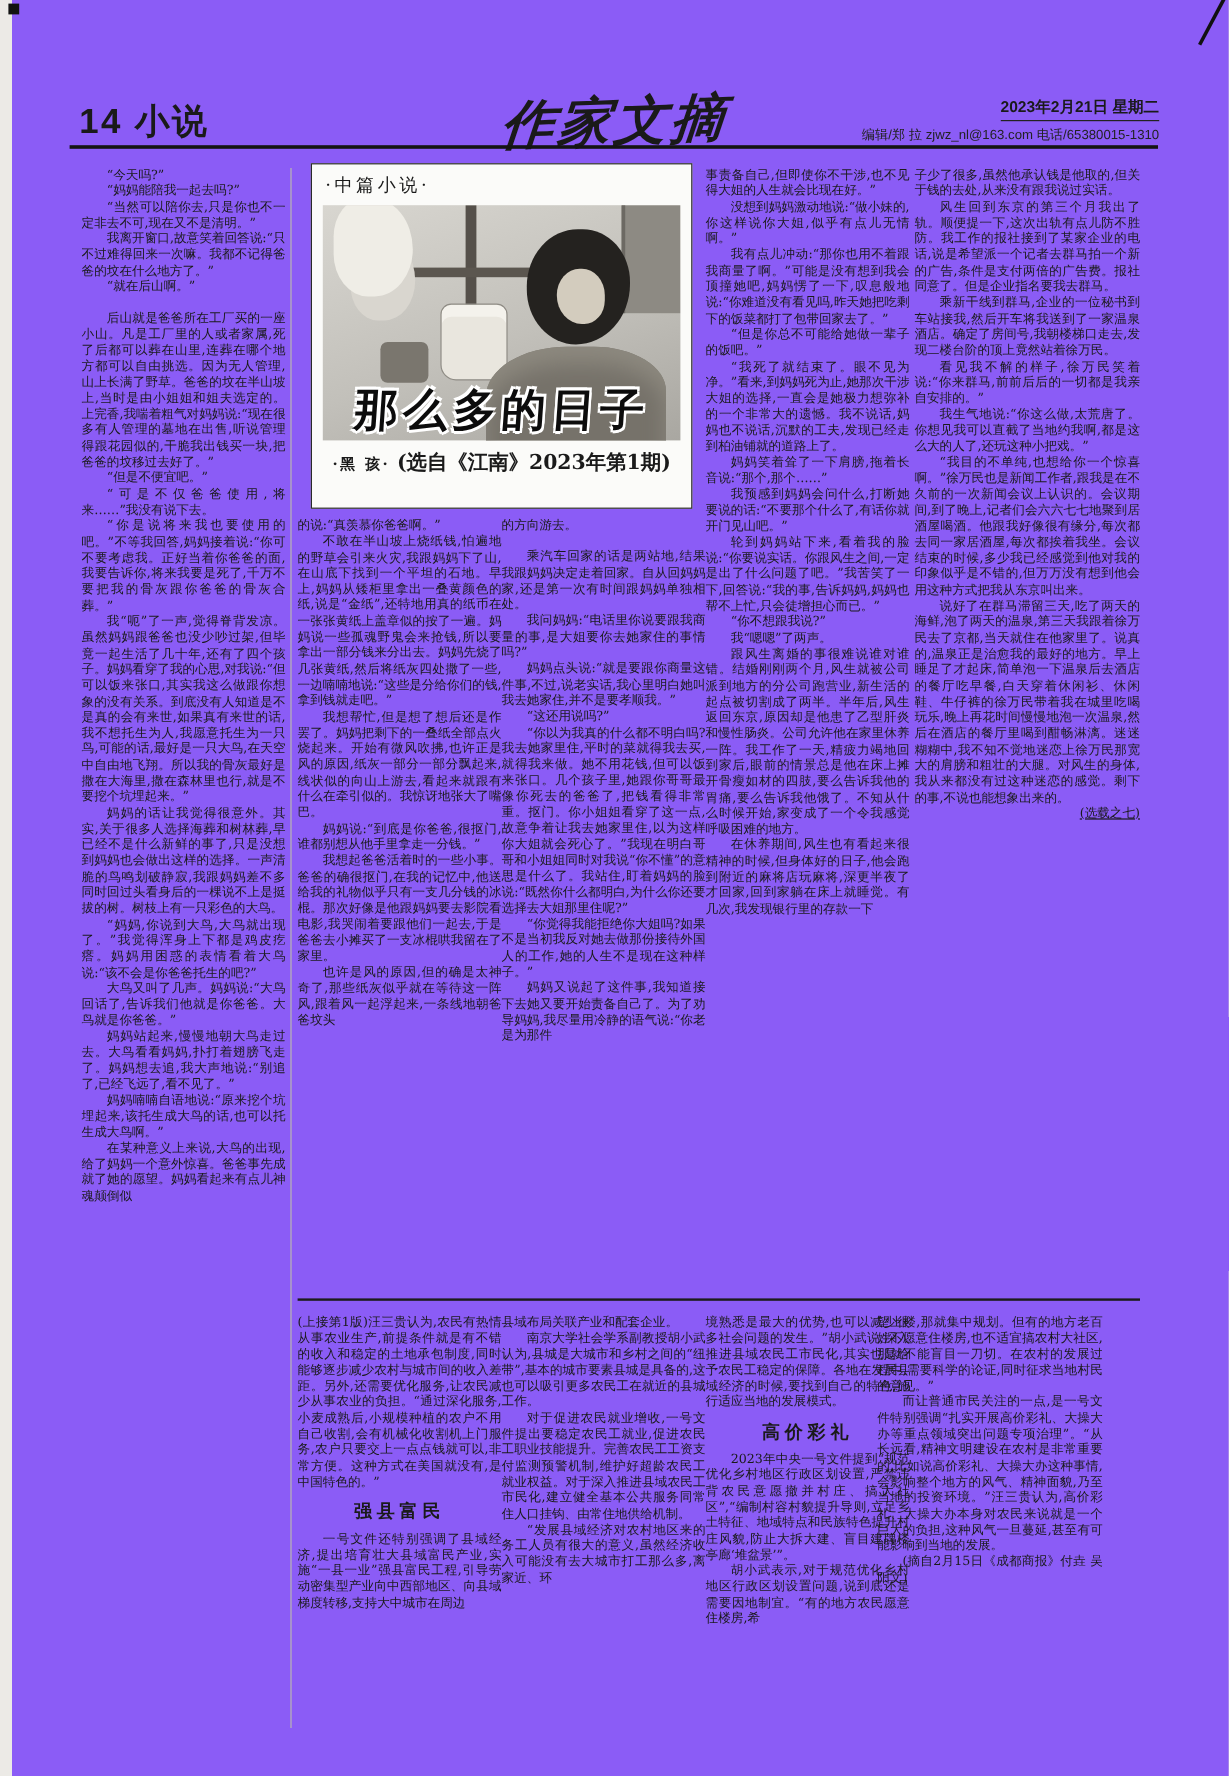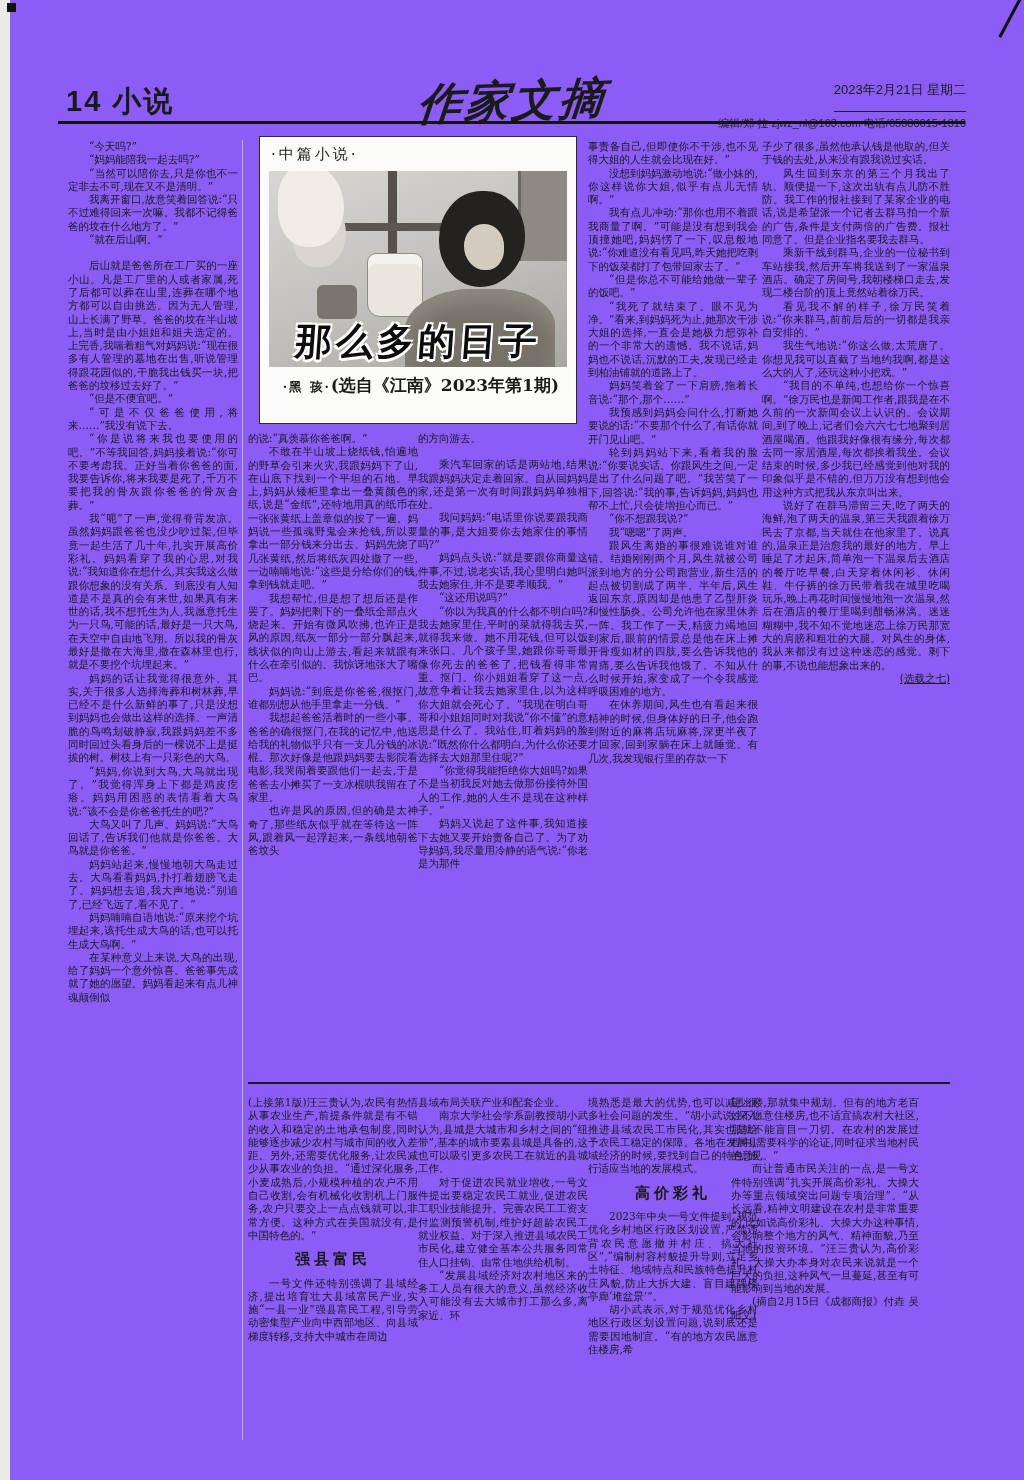--- a/index.html
+++ b/index.html
@@ -11,21 +11,21 @@
   #mark-tr{left:1009px;top:-6px;width:3px;height:46px;transform:rotate(28deg);}
   #edge-left{position:absolute;left:0;top:0;width:10px;height:1480px;background:#eceae6;}
 
   
   #pagenum{position:absolute;left:66px;top:82px;font-family:"Liberation Sans",sans-serif;
            font-weight:bold;font-size:29px;letter-spacing:2px;}
   #masthead{position:absolute;left:362px;top:72px;width:300px;text-align:center;
             font-size:44px;font-weight:bold;font-style:italic;transform:skewX(-7deg) rotate(-2deg);
             font-family:"DejaVu Serif",serif;letter-spacing:3px;}
   #head-right{position:absolute;right:58px;top:80px;text-align:right;font-family:"Liberation Sans",sans-serif;}
-  #head-date{font-size:13px;font-weight:normal;padding-bottom:12px;border-bottom:1.5px solid #222;display:inline-block;}
+  #head-date{font-size:13px;font-weight:bold;padding-bottom:2px;border-bottom:1.5px solid #222;display:inline-block;}
   #head-editor{font-size:11px;margin-top:4px;color:#222;}
   #head-rule{position:absolute;left:58px;top:121px;width:907px;height:3px;background:#141414;}
 
   
   .col{position:absolute;overflow:hidden;}
   .col p{margin:0;text-align:justify;text-indent:2em;font-size:10.5px;line-height:13.3px;}
   .col p.cont{text-indent:0;}
   .col p.gap{margin-top:13px;}
   .col p.subhead{text-indent:0;text-align:center;font-weight:bold;font-size:15px;margin:11px 0 10px 0;letter-spacing:4px;}
   .col p.note{text-indent:0;text-align:right;text-decoration:underline;}
@@ -53,21 +53,21 @@
   #ph-drawers{right:0;top:0;width:46px;height:90px;background:#8d8a83;border-left:3px solid #6c6963;}
   #ph-cat{left:3%;top:-6px;width:66px;height:82px;background:#efede6;border-radius:45% 60% 55% 50%;box-shadow:8px 26px 0 -6px #d9d6cf;}
   #ph-cooker{left:33%;top:42%;width:54px;height:62px;background:#e9e6de;border:1px solid #8f8c85;border-radius:9px 9px 13px 13px;box-shadow:inset 0 10px 0 #f4f2ec;}
   #ph-pot{left:16%;top:58%;width:40px;height:34px;background:#7a766e;border-radius:6px;}
   #ph-hair{right:14%;top:10%;width:86px;height:96px;background:#24221f;border-radius:52% 48% 55% 50%;}
   #ph-face{right:21%;top:27%;width:40px;height:46px;background:#d3ccbe;border-radius:50% 50% 45% 55%;}
   #ph-body{right:4%;bottom:-14px;width:150px;height:92px;background:#76726a;border-radius:45% 40% 0 0;box-shadow:inset 0 14px 18px #8d897f;}
   #feature-title{position:absolute;left:0;right:0;bottom:0px;text-align:center;font-size:37px;font-weight:bold;
                  letter-spacing:4px;color:#0c0c0c;transform:skewX(-4deg);
                  text-shadow:-2px -2px 0 #fff,2px -2px 0 #fff,-2px 2px 0 #fff,2px 2px 0 #fff,0 3px 0 #fff;}
-  #feature-foot{display:flex;justify-content:flex-end;align-items:baseline;margin-top:7px;padding:0 8px;}
+  #feature-foot{display:flex;justify-content:space-between;align-items:baseline;margin-top:7px;padding:0 8px;}
   #feature-author{font-size:12.5px;font-weight:bold;letter-spacing:2px;}
   #feature-source{font-size:17px;font-weight:bold;}
 </style>
 </head>
 <body>
 
 <div id="page">
   <div id="edge-left"></div>
   <div id="mark-tl" class="mark"></div>
   <div id="mark-tr" class="mark"></div>
@@ -106,21 +106,21 @@
   <div id="col1" class="col">
       <p>“今天吗?”</p>
       <p>“妈妈能陪我一起去吗?”</p>
       <p>“当然可以陪你去,只是你也不一定非去不可,现在又不是清明。”</p>
       <p>我离开窗口,故意笑着回答说:“只不过难得回来一次嘛。我都不记得爸爸的坟在什么地方了。”</p>
       <p>“就在后山啊。”</p>
       <p class="gap">后山就是爸爸所在工厂买的一座小山。凡是工厂里的人或者家属,死了后都可以葬在山里,连葬在哪个地方都可以自由挑选。因为无人管理,山上长满了野草。爸爸的坟在半山坡上,当时是由小姐姐和姐夫选定的。上完香,我喘着粗气对妈妈说:“现在很多有人管理的墓地在出售,听说管理得跟花园似的,干脆我出钱买一块,把爸爸的坟移过去好了。”</p>
       <p>“但是不便宜吧。”</p>
       <p>“可是不仅爸爸使用,将来……”我没有说下去。</p>
       <p>“你是说将来我也要使用的吧。”不等我回答,妈妈接着说:“你可不要考虑我。正好当着你爸爸的面,我要告诉你,将来我要是死了,千万不要把我的骨灰跟你爸爸的骨灰合葬。”</p>
-      <p>我“呃”了一声,觉得脊背发凉。虽然妈妈跟爸爸也没少吵过架,但毕竟一起生活了几十年,扎实开展高价彩礼。妈妈看穿了我的心思,对我说:“我知道你在想什么,其实我这么做跟你想象的没有关系。到底没有人知道是不是真的会有来世,如果真有来世的话,我不想托生为人,我愿意托生为一只鸟,可能的话,最好是一只大鸟,在天空中自由地飞翔。所以我的骨灰最好是撒在大海里,撒在森林里也行,就是不要挖个坑埋起来。”</p>
+      <p>我“呃”了一声,觉得脊背发凉。虽然妈妈跟爸爸也没少吵过架,但毕竟一起生活了几十年,还有了四个孩子。妈妈看穿了我的心思,对我说:“但可以饭来张口,其实我这么做跟你想象的没有关系。到底没有人知道是不是真的会有来世,如果真有来世的话,我不想托生为人,我愿意托生为一只鸟,可能的话,最好是一只大鸟,在天空中自由地飞翔。所以我的骨灰最好是撒在大海里,撒在森林里也行,就是不要挖个坑埋起来。”</p>
       <p>妈妈的话让我觉得很意外。其实,关于很多人选择海葬和树林葬,早已经不是什么新鲜的事了,只是没想到妈妈也会做出这样的选择。一声清脆的鸟鸣划破静寂,我跟妈妈差不多同时回过头看身后的一棵说不上是挺拔的树。树枝上有一只彩色的大鸟。</p>
       <p>“妈妈,你说到大鸟,大鸟就出现了。”我觉得浑身上下都是鸡皮疙瘩。妈妈用困惑的表情看着大鸟说:“该不会是你爸爸托生的吧?”</p>
       <p>大鸟又叫了几声。妈妈说:“大鸟回话了,告诉我们他就是你爸爸。大鸟就是你爸爸。”</p>
       <p>妈妈站起来,慢慢地朝大鸟走过去。大鸟看看妈妈,扑打着翅膀飞走了。妈妈想去追,我大声地说:“别追了,已经飞远了,看不见了。”</p>
       <p>妈妈喃喃自语地说:“原来挖个坑埋起来,该托生成大鸟的话,也可以托生成大鸟啊。”</p>
       <p>在某种意义上来说,大鸟的出现,给了妈妈一个意外惊喜。爸爸事先成就了她的愿望。妈妈看起来有点儿神魂颠倒似</p>
     </div>
   <div id="col2" class="col">
       <p class="cont">的说:“真羡慕你爸爸啊。”</p>
       <p>不敢在半山坡上烧纸钱,怕遍地的野草会引来火灾,我跟妈妈下了山,在山底下找到一个平坦的石地。早上,妈妈从矮柜里拿出一叠黄颜色的纸,说是“金纸”,还特地用真的纸币在一张张黄纸上盖章似的按了一遍。妈妈说一些孤魂野鬼会来抢钱,所以要拿出一部分钱来分出去。妈妈先烧了几张黄纸,然后将纸灰四处撒了一些,一边喃喃地说:“这些是分给你们的钱,拿到钱就走吧。”</p>

